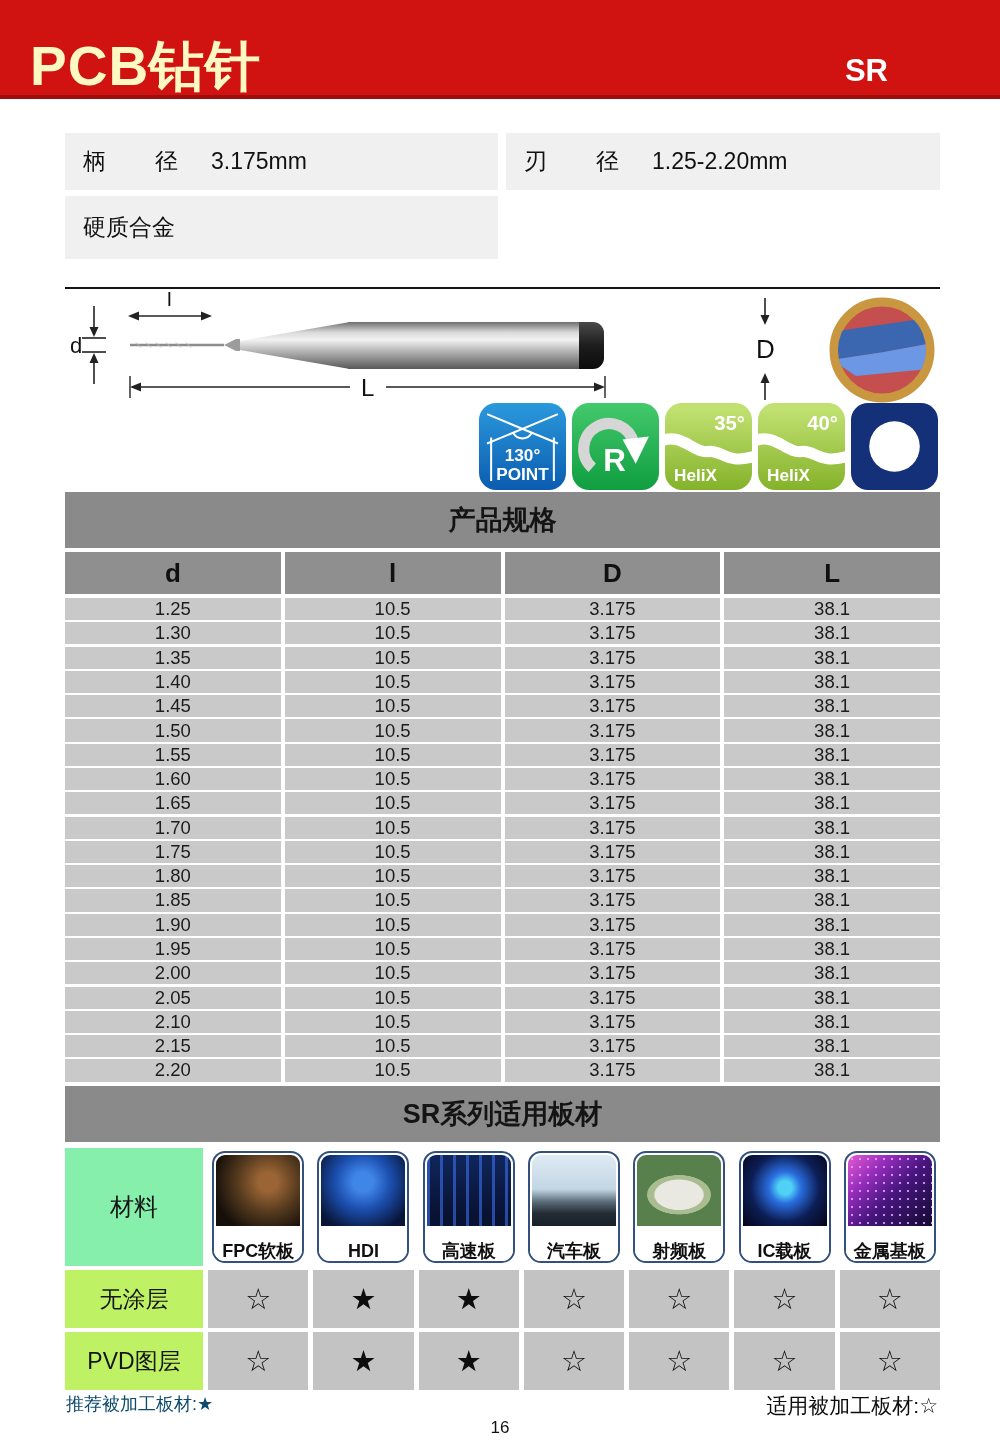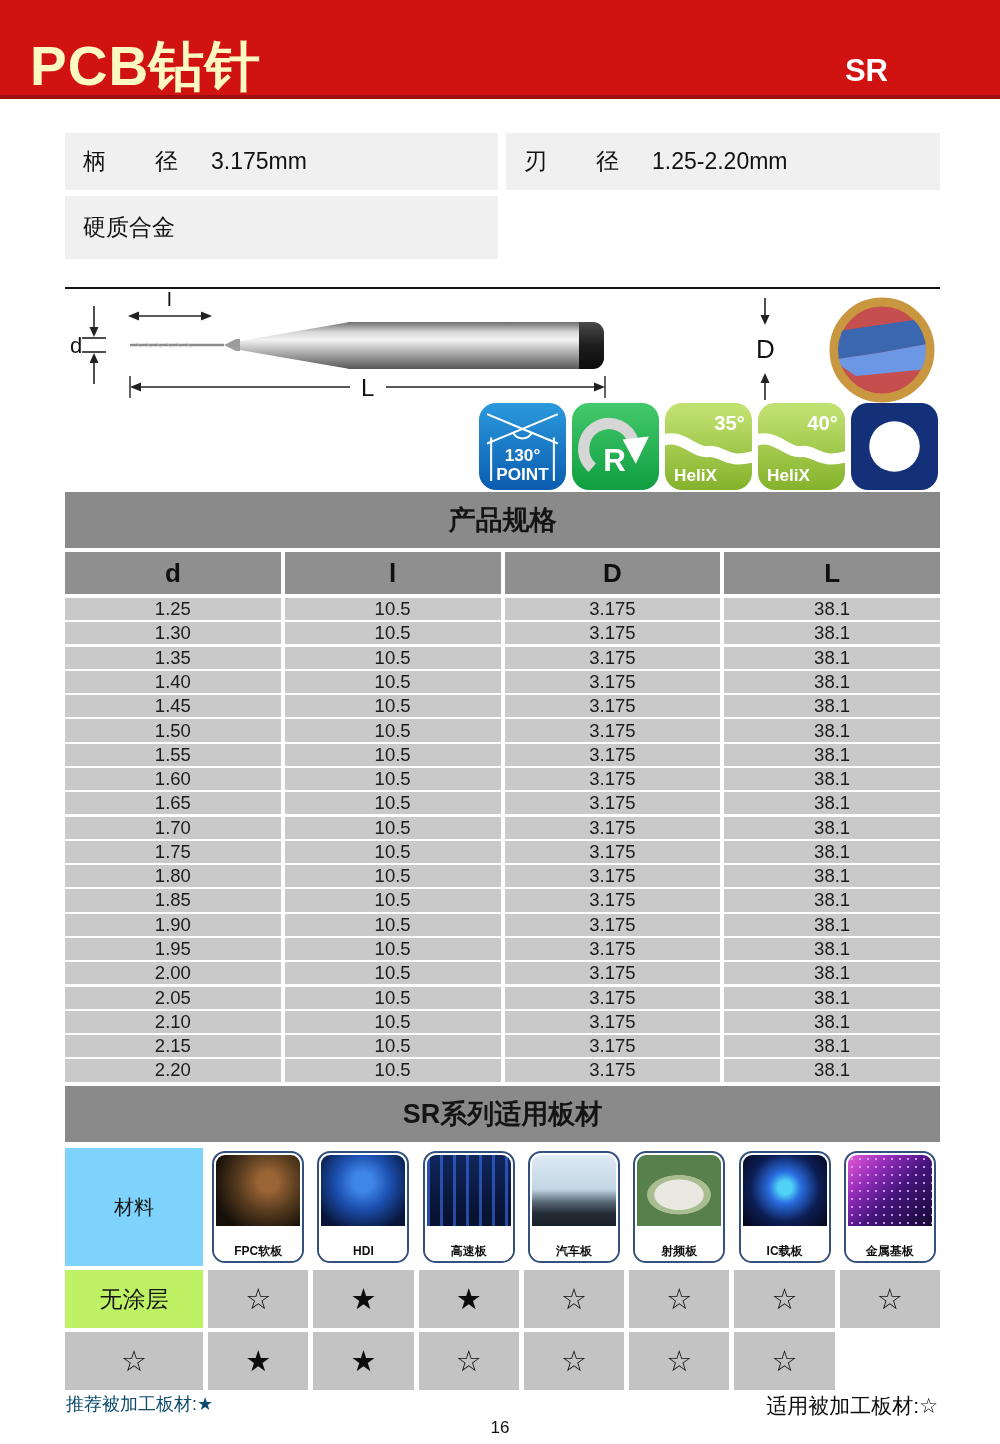--- a/index.html
+++ b/index.html
@@ -39,25 +39,25 @@
 
   
   .thead { position:absolute; left:65px; top:552px; width:875px; display:grid; grid-template-columns:repeat(4,1fr); gap:4px; }
   .thcell { background:#8f8f8f; height:42px; display:flex; align-items:center; justify-content:center; font-size:26px; font-weight:bold; color:#101010; }
   .tbody { position:absolute; left:65px; top:598px; width:875px; display:grid; grid-auto-rows:22.2px; row-gap:2.1px; }
   .trow { display:grid; grid-template-columns:repeat(4,1fr); column-gap:4px; }
   .tcell { background:#c9c9c9; display:flex; align-items:center; justify-content:center; font-size:18.5px; color:#1c1c1c; }
 
   
   .mat-grid { position:absolute; left:65px; top:1148px; width:875px; height:118px; display:grid; grid-template-columns:138px repeat(7,1fr); gap:5px; }
-  .mat-label { background:#7dd3fc; display:flex; align-items:center; justify-content:center; font-size:20px; color:#141414;font-family:Liberation Serif, serif; }
+  .mat-label { background:#86efac; display:flex; align-items:center; justify-content:center; font-size:24px; color:#141414;font-family:Liberation Serif, serif; }
   .mat-cell { background:#fff; display:flex; align-items:center; justify-content:center; padding:2px; }
   .mat-card { width:92px; height:112px; border:2px solid #33507e; border-radius:13px; background:#fff; overflow:hidden; display:flex; flex-direction:column; }
   .mimg { flex:1; margin:2px 2px 0 2px; border-radius:9px 9px 0 0; }
-  .mlab { height:20px; display:flex; align-items:center; justify-content:center; font-size:12px; font-weight:bold; color:#101010; background:#fff;margin-top:15px; }
+  .mlab { height:20px; display:flex; align-items:center; justify-content:center; font-size:18px; font-weight:bold; color:#101010; background:#fff;margin-top:15px; }
 
   .img-fpc   { background:radial-gradient(circle at 62% 38%, #9a6435 0 14%, #553located0, #553a1e 40%, #1c130b 78%), #1c130b;
                background:radial-gradient(circle at 62% 38%, #9a6435 0 14%, #553a1e 45%, #16100a 80%); }
   .img-hdi   { background:radial-gradient(circle at 50% 38%, #3f86e8 0 16%, #1c4faf 45%, #081538 85%); }
   .img-car   { background:linear-gradient(180deg,#dfeaf4 0%,#c2d6e4 48%,#5b6b78 66%,#242d36 82%,#18202a 100%); }
   .img-hs    { background:repeating-linear-gradient(90deg, rgba(64,120,255,.55) 0 3px, rgba(10,24,64,0) 3px 13px),
                           linear-gradient(180deg,#10265c,#081231 85%); }
   .img-rf    { background:radial-gradient(ellipse 52% 38% at 50% 56%, #e9e9e2 0 55%, #a9bd90 58% 72%, #57804d 74% 100%),
                           linear-gradient(180deg,#8aa478,#3f6140); }
   .img-ic    { background:radial-gradient(circle at 50% 46%, #4fd2f5 0 12%, #2a6de0 28%, #0d1e55 60%, #05081f 95%); }
@@ -395,20 +395,21 @@
       <div class="rate-label">无涂层</div>
       <div class="rate-cell">☆</div>
       <div class="rate-cell">★</div>
       <div class="rate-cell">★</div>
       <div class="rate-cell">☆</div>
       <div class="rate-cell">☆</div>
       <div class="rate-cell">☆</div>
       <div class="rate-cell">☆</div>
     </div>
   <div class="rate-row rr2">
+      <div class="rate-label">PVD图层</div>
       <div class="rate-cell">☆</div>
       <div class="rate-cell">★</div>
       <div class="rate-cell">★</div>
       <div class="rate-cell">☆</div>
       <div class="rate-cell">☆</div>
       <div class="rate-cell">☆</div>
       <div class="rate-cell">☆</div>
     </div>
 
   <div class="foot-left">推荐被加工板材:★</div>

